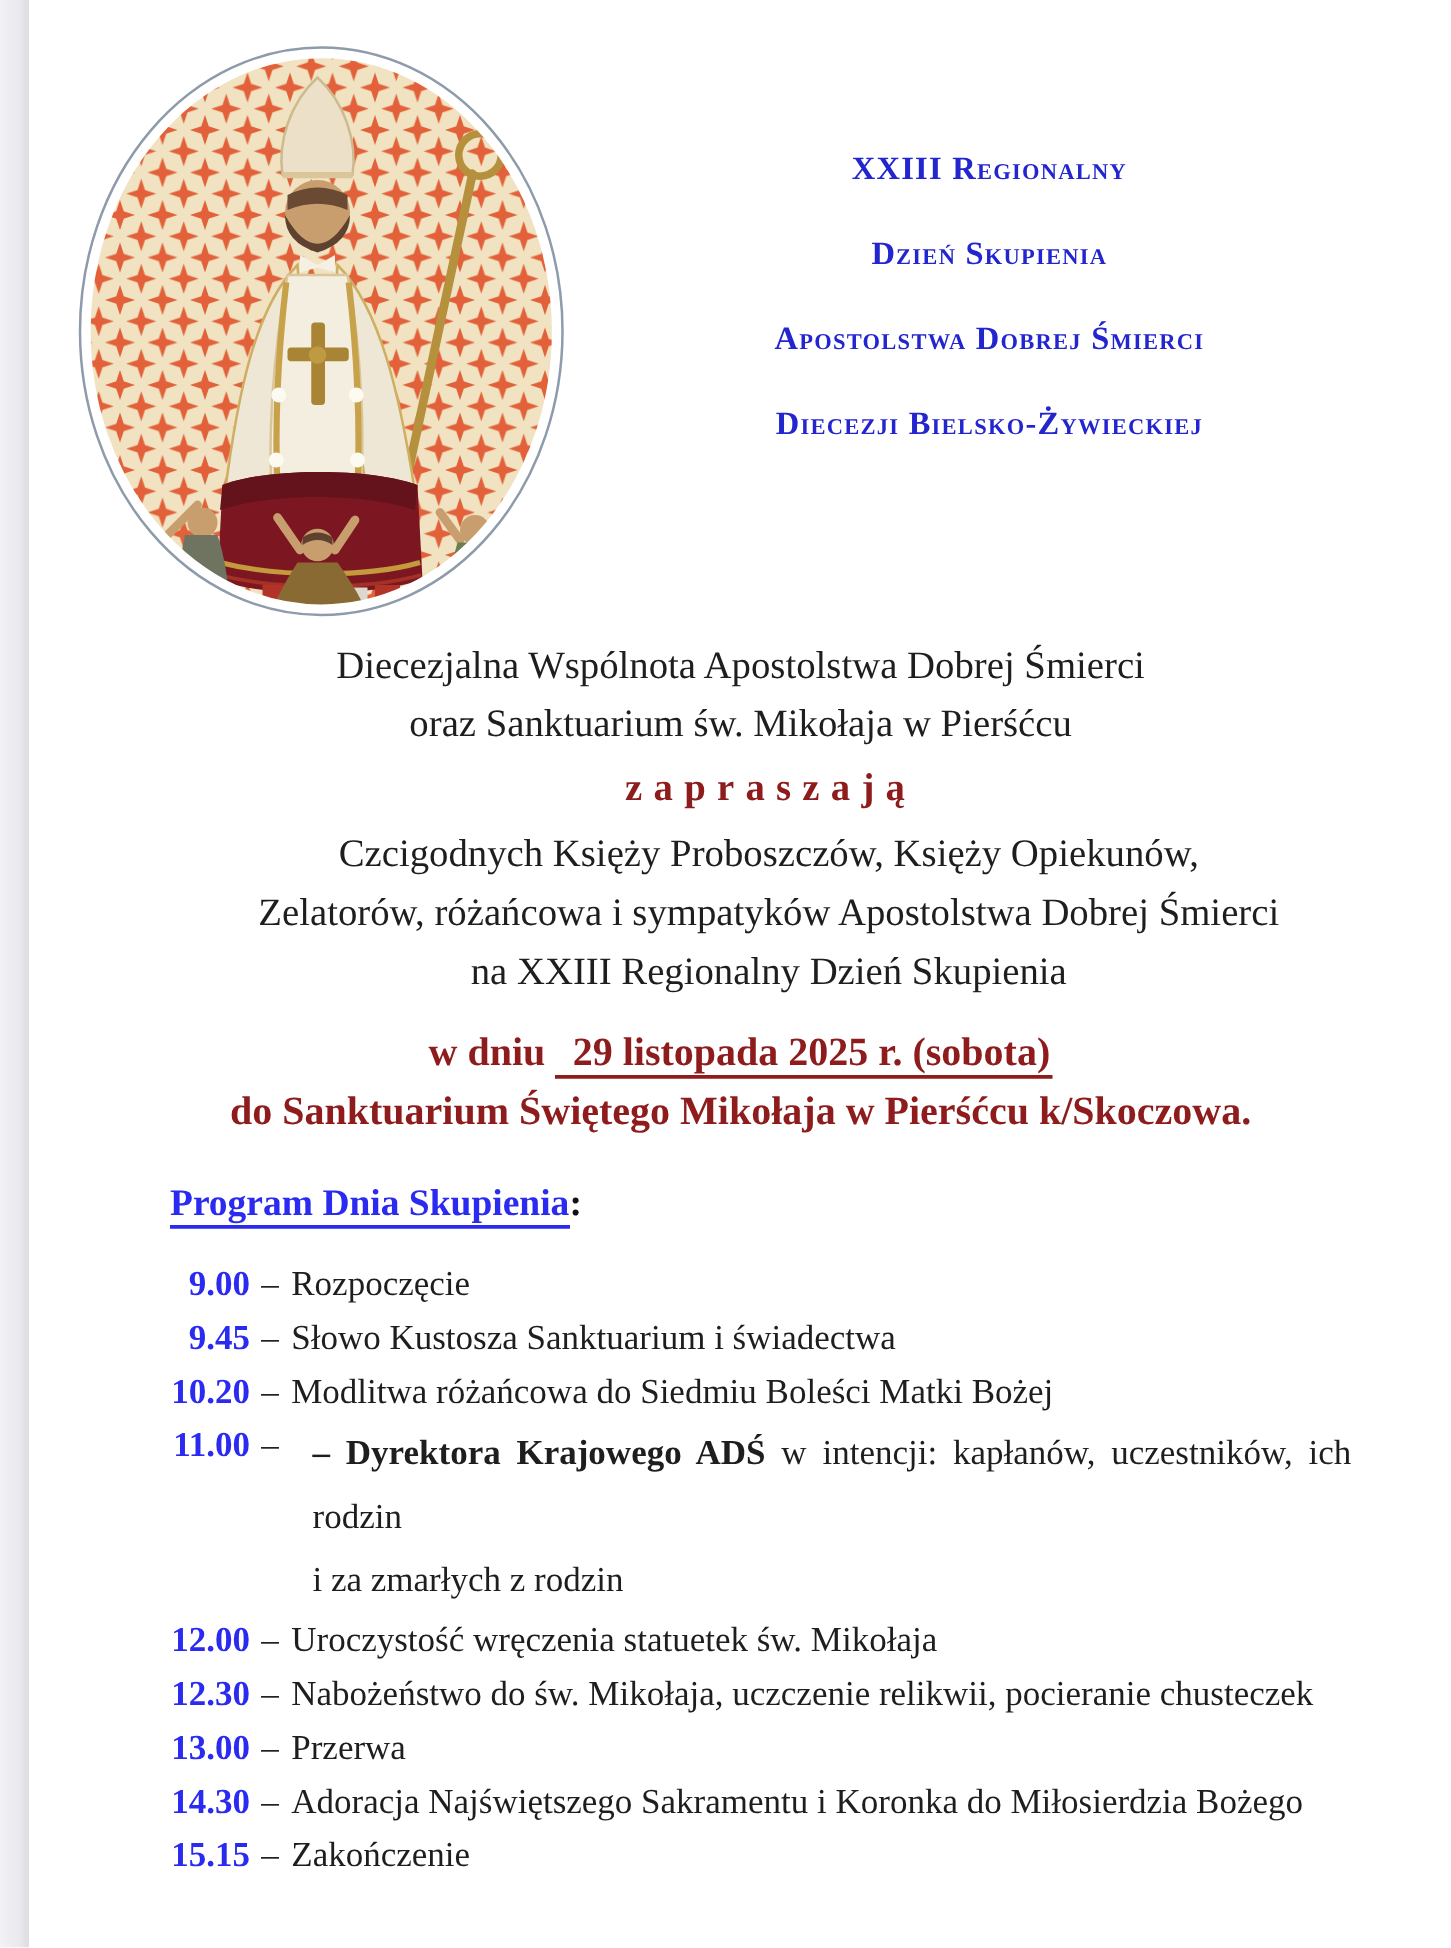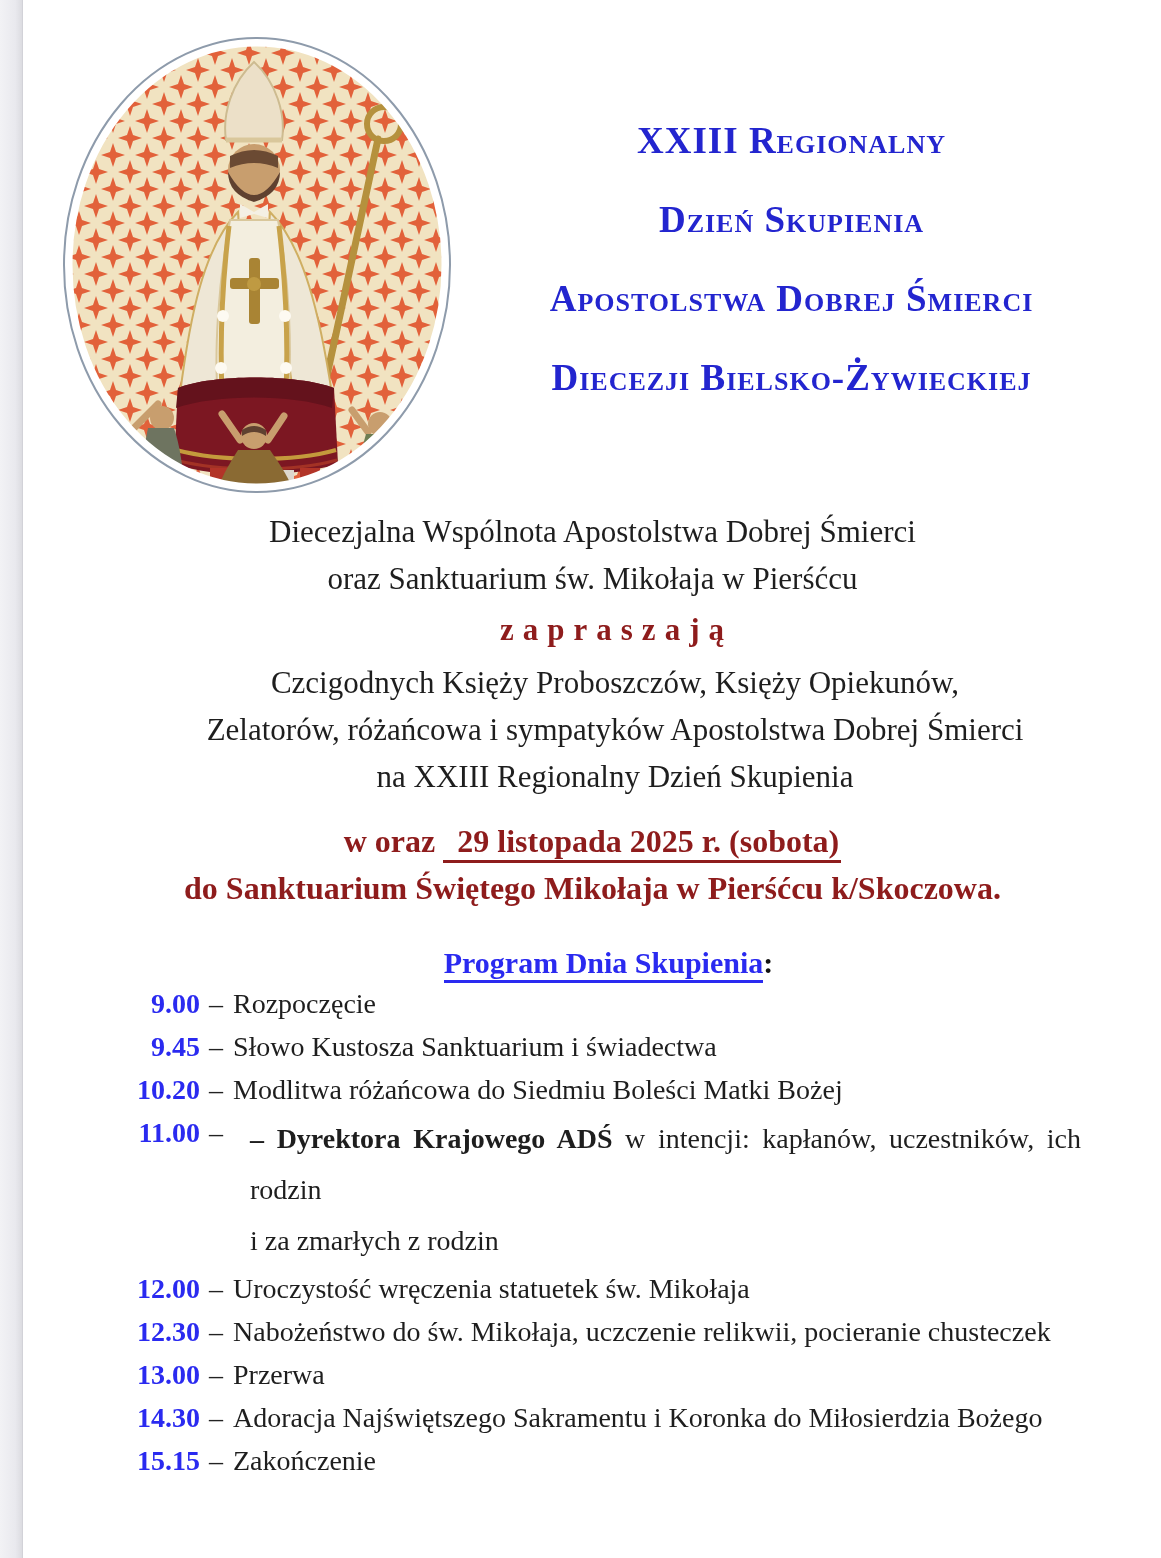--- a/index.html
+++ b/index.html
@@ -19,40 +19,40 @@
     position:absolute;left:0;top:0;width:23px;height:100%;
     background:linear-gradient(to right,#f2f2f5,#e9e9ee 70%,#dcdce1 100%);
     border-right:1px solid #d2d2d8;
   }
   .page{margin-left:24px;}
   
   .top{display:flex;align-items:flex-start;padding:36px 30px 0 38px;}
   .photo{width:390px;height:458px;flex:none;}
   .titles{flex:1;text-align:center;padding-top:86px;}
   .title-line{
-    font-size:37px;font-weight:bold;font-variant:small-caps;
+    font-size:26px;font-weight:bold;font-variant:small-caps;
     color:var(--heading-blue);letter-spacing:1px;line-height:1;
     margin-bottom:42px;white-space:nowrap;
   }
   
   .intro{ text-align:center;margin-top:14px;font-size:31px;line-height:47px;}
   .invite-word{
     font-size:31px;font-weight:bold;color:var(--dark-red);
     letter-spacing:9px;margin:4px 0 6px 0;padding-left:48px;
   }
   .addressees{margin-top:4px;margin-left:45px;}
   
   .event{
     text-align:center;margin-top:18px;font-weight:bold;
     color:var(--dark-red);font-size:32px;line-height:47px;
   }
   .u-red{border-bottom:3px solid var(--dark-red);padding:0 2px 1px 14px;}
   
   .program{margin:34px 0 0 112px;width:945px;font-size:28px;}
-  .prog-title-row{margin-bottom:4px;white-space:nowrap;text-align:center;}
+  .prog-title-row{margin-bottom:28px;white-space:nowrap;}
   .prog-title{
     font-size:30px;font-weight:bold;color:var(--bright-blue);
     border-bottom:3px solid var(--bright-blue);padding-bottom:1px;
   }
   .prog-colon{font-size:30px;font-weight:bold;color:#111;}
   .prog-row{display:flex;line-height:40px;margin-bottom:3px;}
   .prog-time{width:64px;text-align:right;font-weight:bold;color:var(--bright-blue);flex:none;}
   .prog-dash{margin:0 10px 0 9px;flex:none;color:#222;}
   .prog-text{flex:1;font-family:Liberation Serif, serif;}
   .single{white-space:nowrap;}
@@ -172,21 +172,21 @@
     <div class="invite-word">zapraszają</div>
     <div class="addressees">
       <div>Czcigodnych Księży Proboszczów, Księży Opiekunów,</div>
       <div>Zelatorów, różańcowa i sympatyków Apostolstwa Dobrej Śmierci</div>
       <div>na XXIII Regionalny Dzień Skupienia</div>
     </div>
   </div>
 
   <div class="event">
     <div>
-      <span>w oraz</span>
+      <span>w dniu</span>
       <span class="u-red">29 listopada 2025 r. (sobota)</span>
     </div>
     <div>do Sanktuarium Świętego Mikołaja w Pierśćcu k/Skoczowa.</div>
   </div>
 
   <div class="program">
     <div class="prog-title-row">
       <span class="prog-title">Program Dnia Skupienia</span><span class="prog-colon">:</span>
     </div>
 

